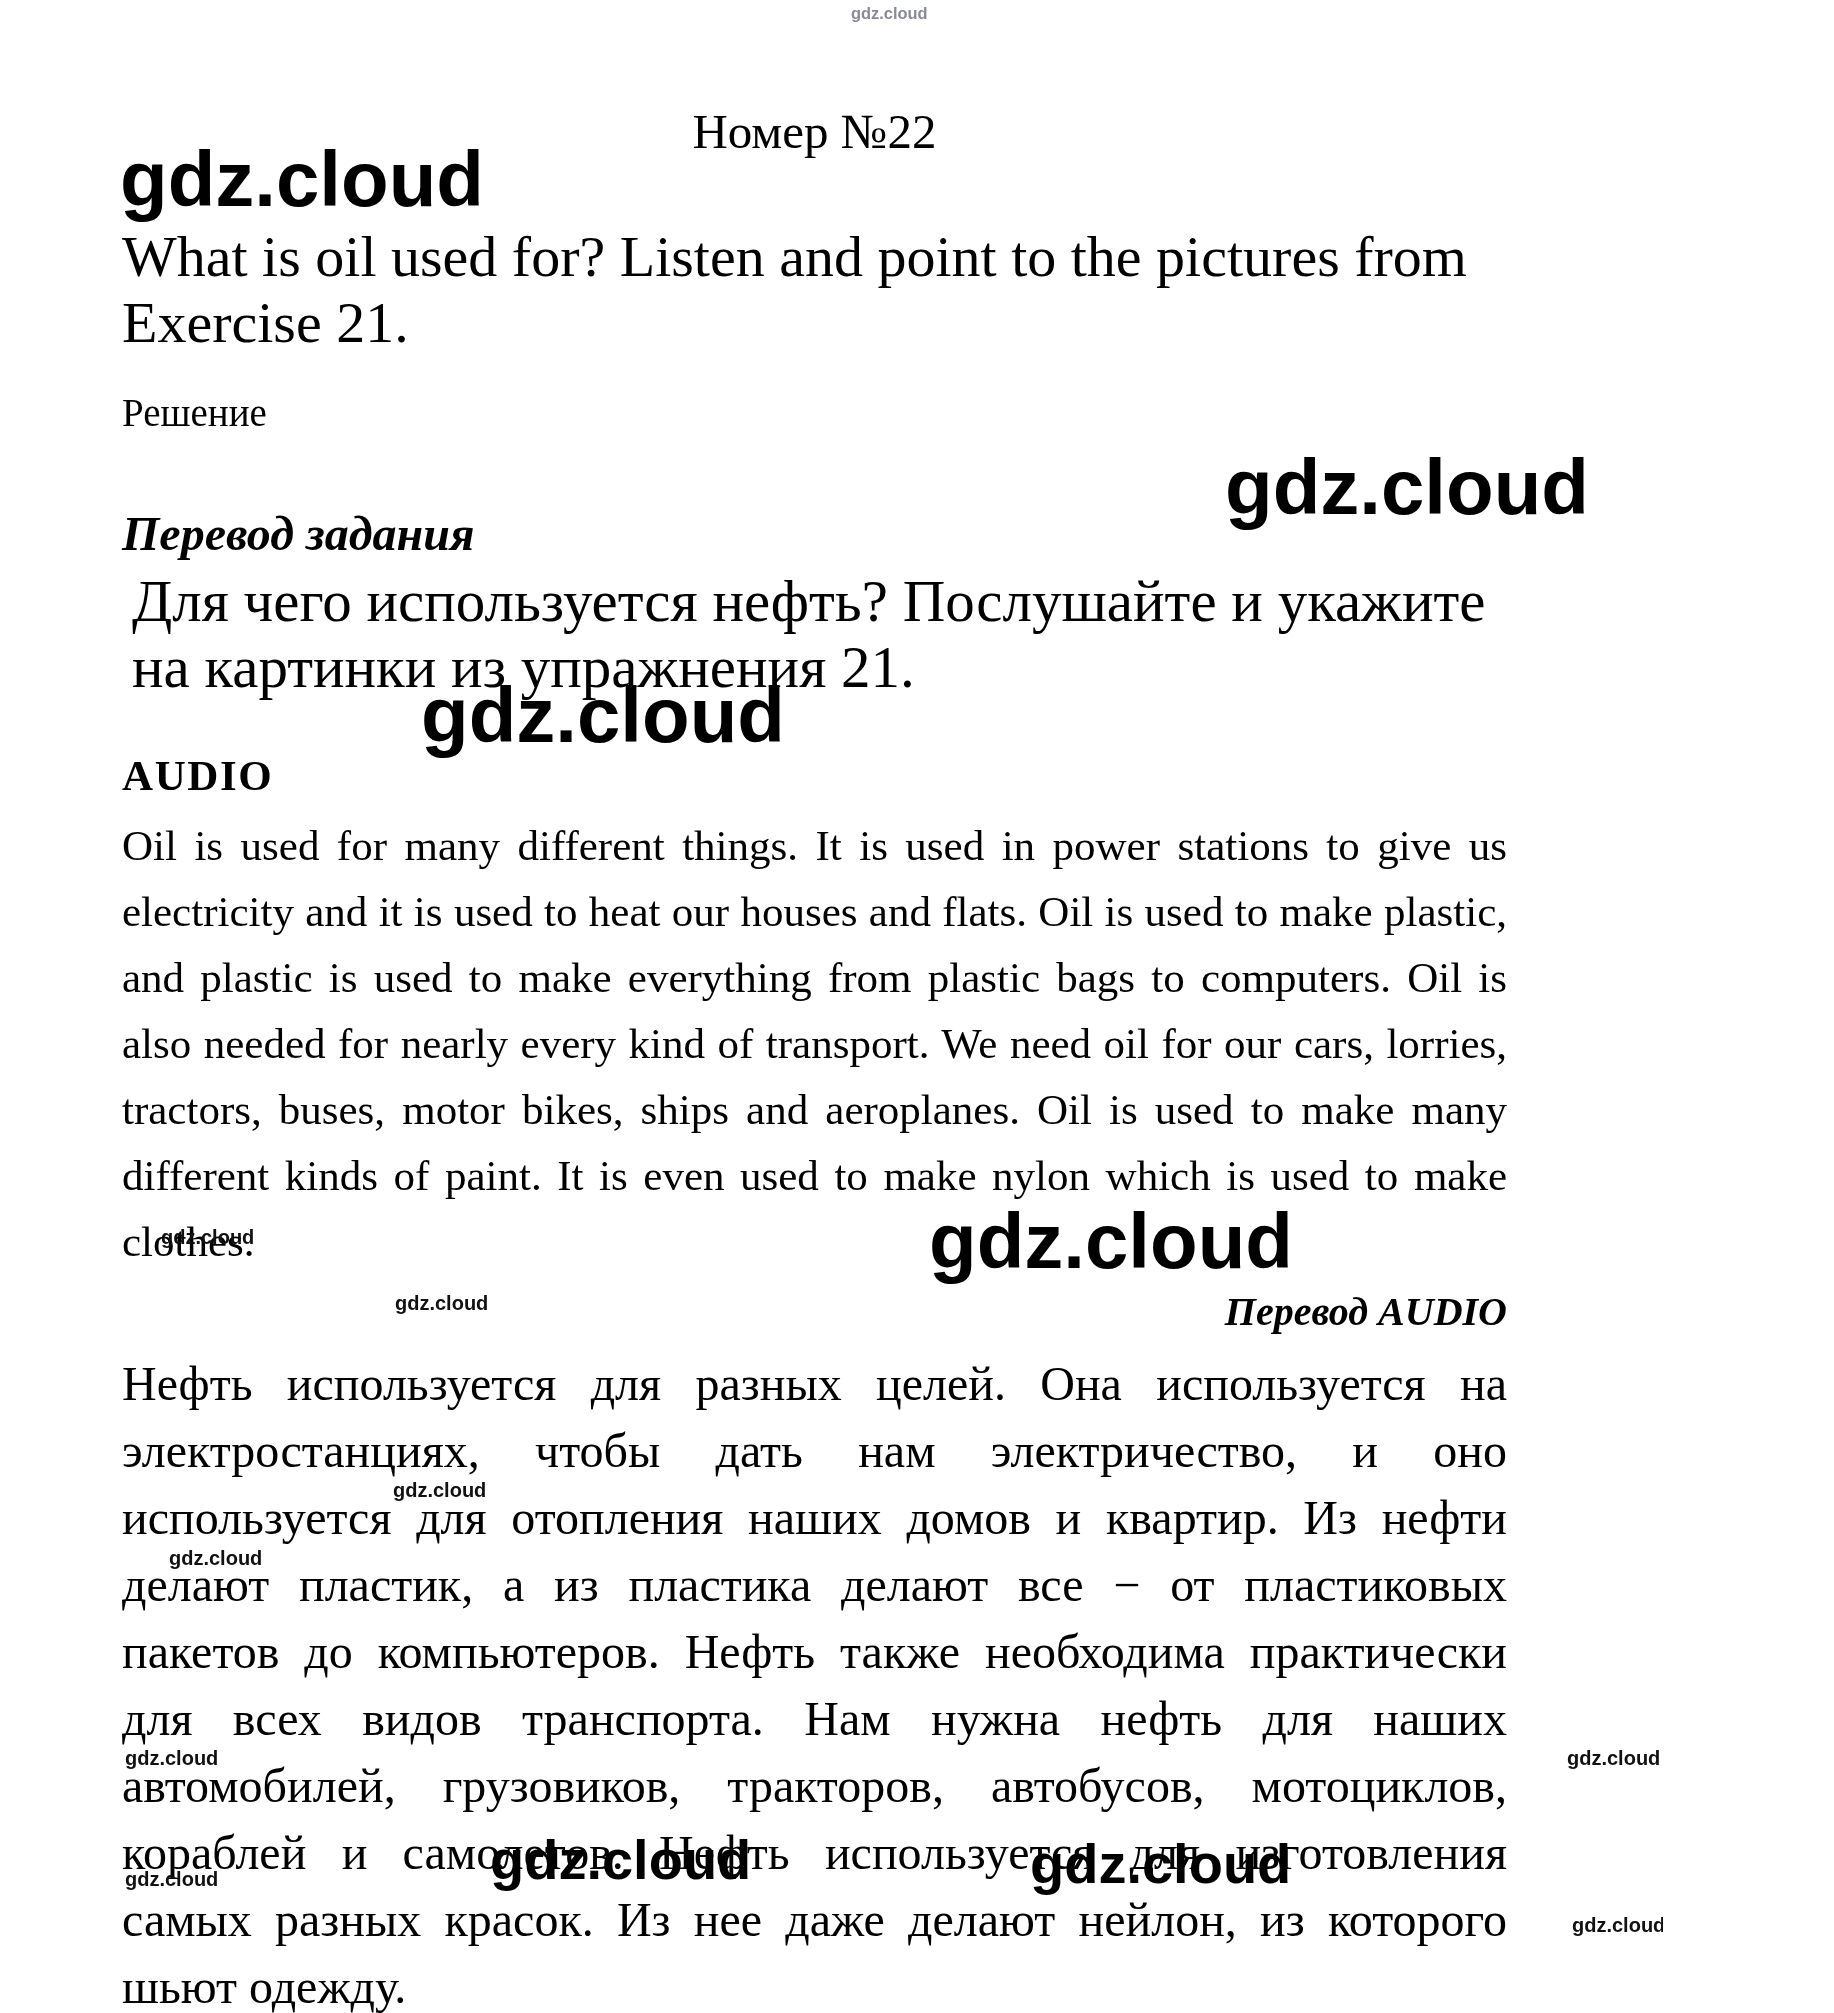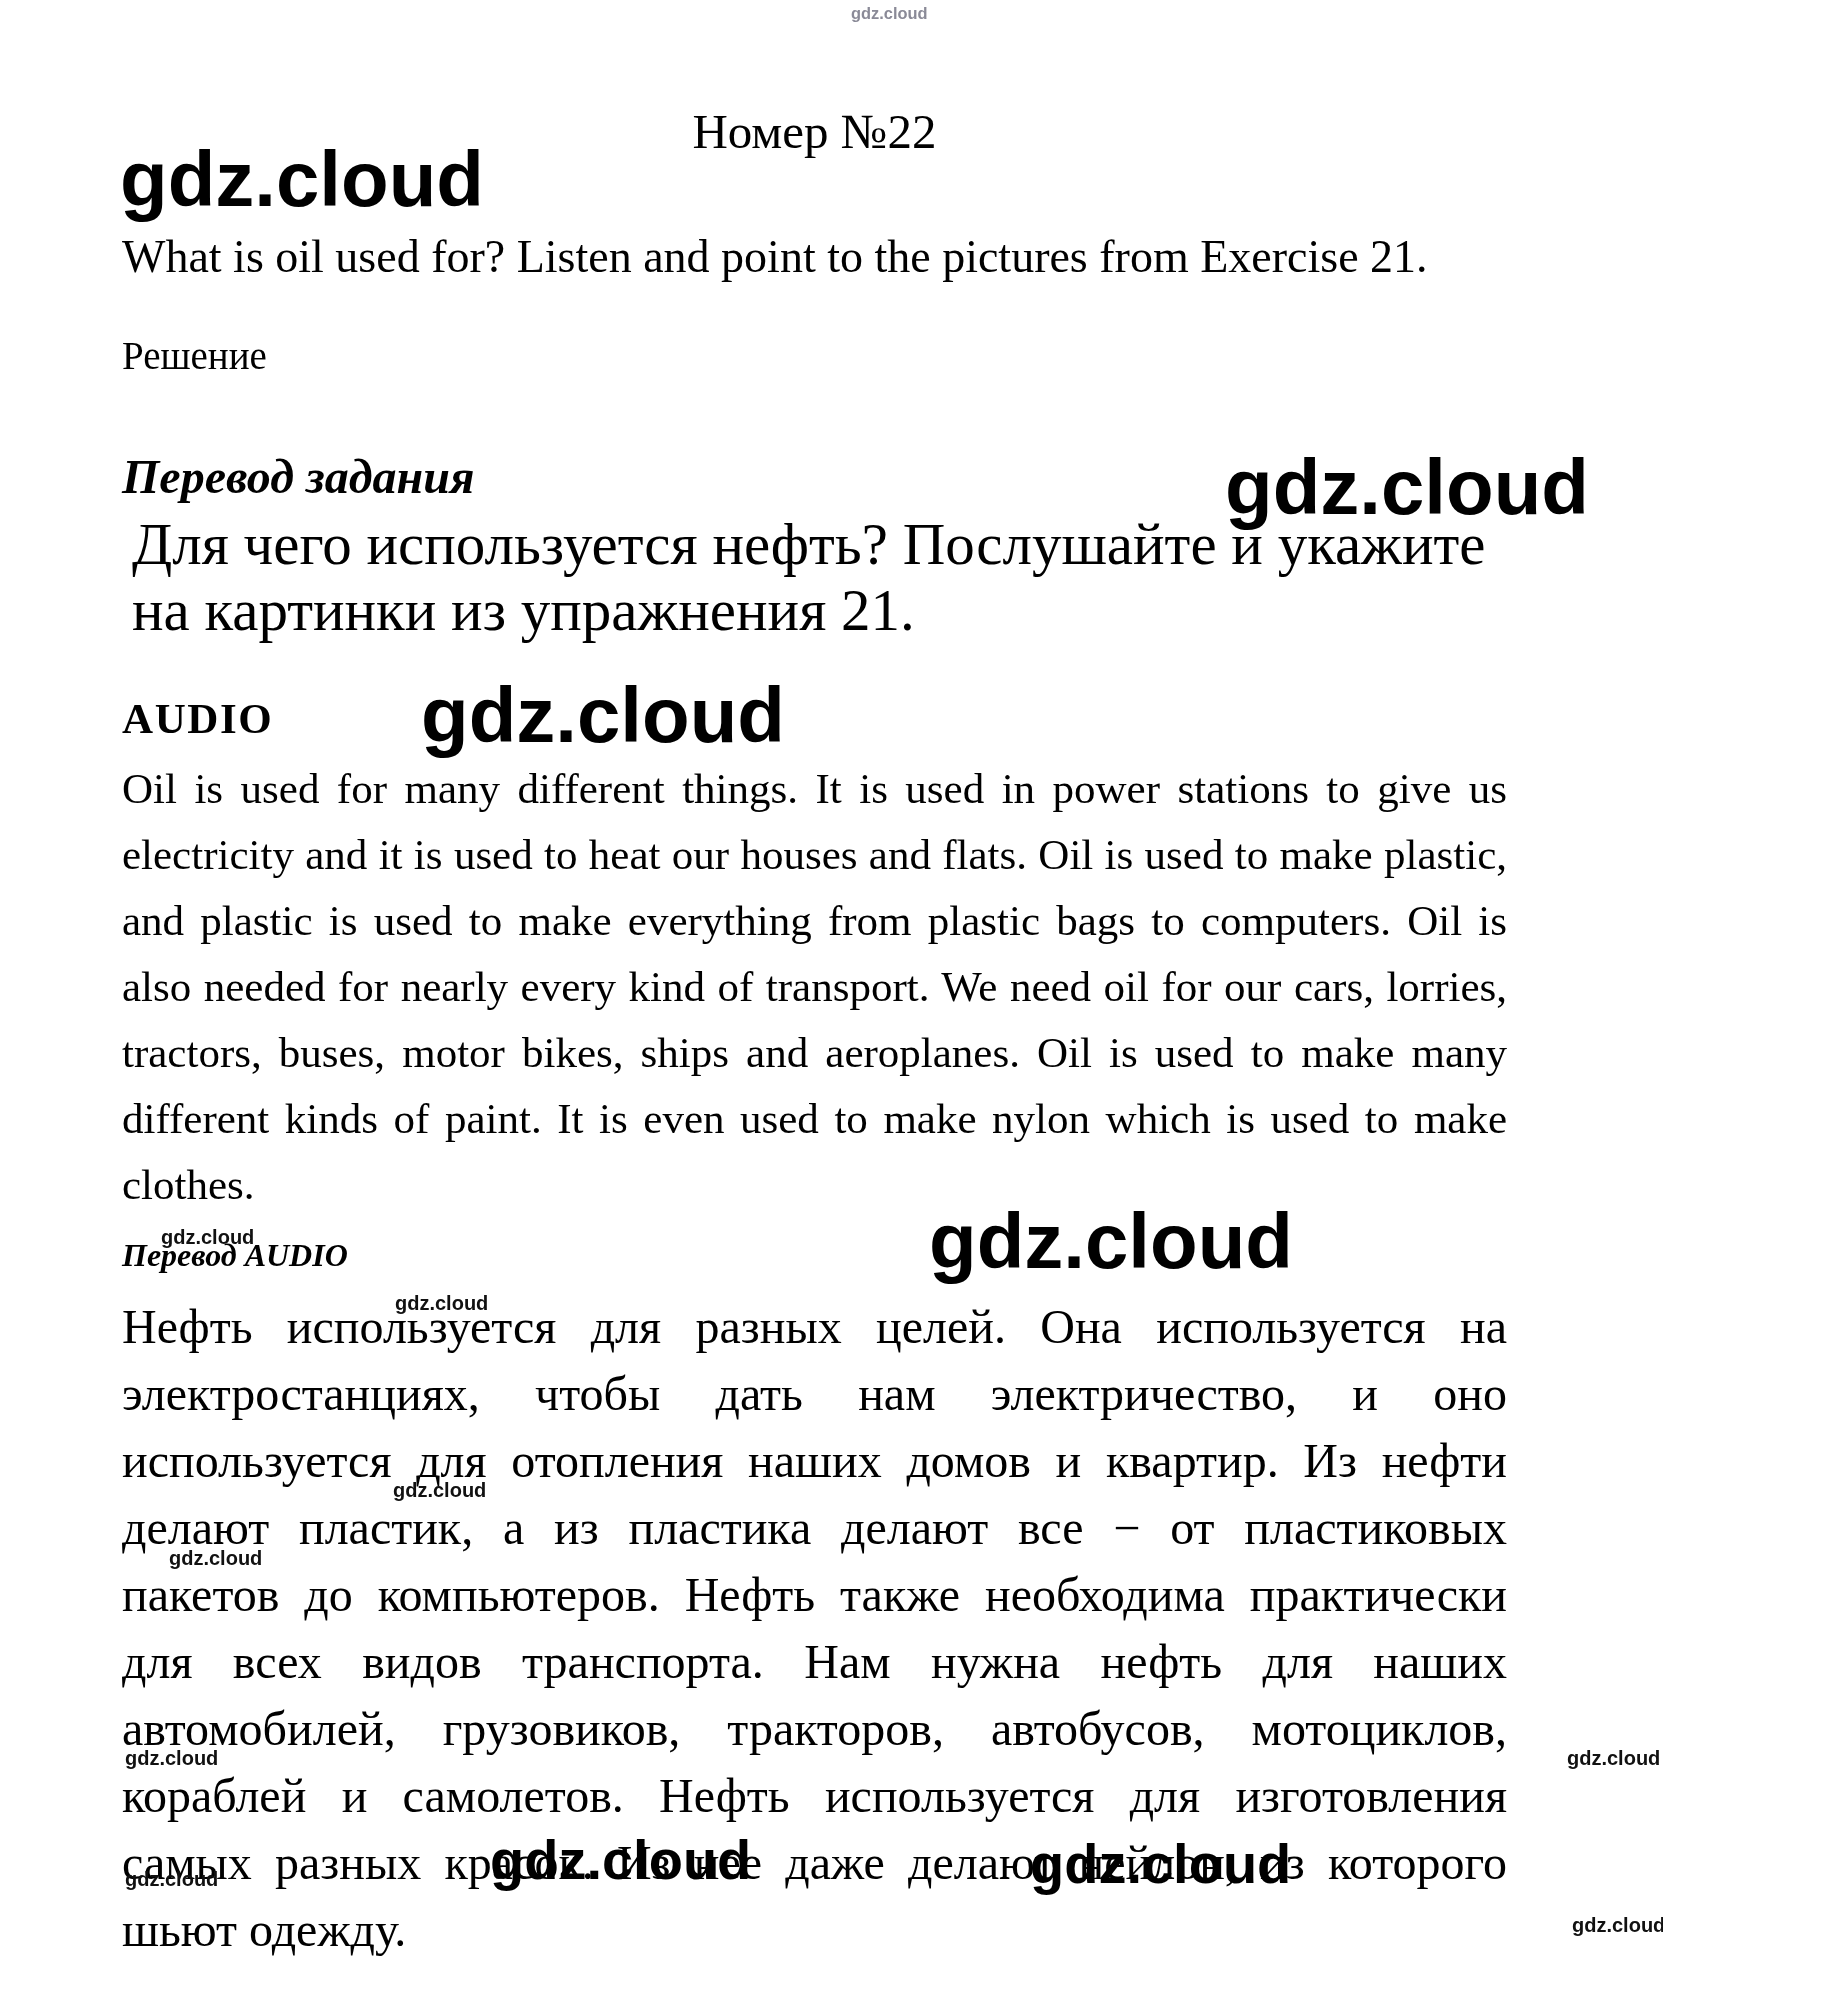--- a/index.html
+++ b/index.html
@@ -20,23 +20,23 @@
     padding: 99px 156px 0 122px;
   }
   .doc-title {
     font-size: 49px;
     font-weight: normal;
     text-align: center;
     margin: 0 0 59px 0;
     line-height: 66px;
   }
   .task-en {
-    font-size: 46px;
+    font-size: 58px;
     line-height: 66px;
-    margin: 0 0 33px 0;
+    margin: 0 0 24px 0;
   }
   .solution-heading {
     font-size: 39px;
     font-weight: normal;
     text-align: left;
     margin: 0 0 56px 0;
     line-height: 66px;
   }
   .sub-heading {
     font-size: 48px;
@@ -57,25 +57,26 @@
     margin: 0 0 8.2px 0;
     line-height: 59px;
   }
   .audio-text {
     font-size: 43px;
     line-height: 66px;
     text-align: justify;
     margin: 0 0 5px 0;
   }
   .audio-trans-heading {
-    font-size: 32px;
+    font-size: 40px;
     font-weight: bold;
     font-style: italic;
     margin: 0 0 6.6px 0;
     line-height: 64px;
+    text-align: right;
   }
   .audio-trans-text {
     font-size: 48px;
     line-height: 67px;
     text-align: justify;
     margin: 0;
   }
   
   .wm {
     position: absolute;

